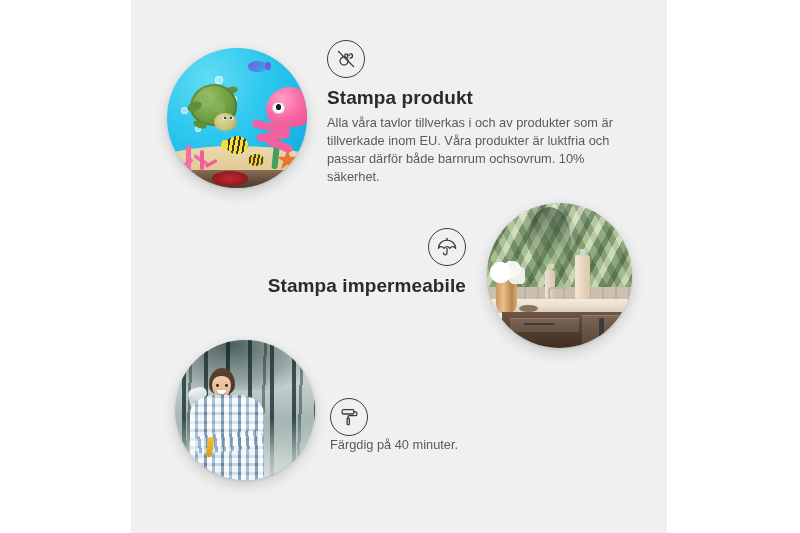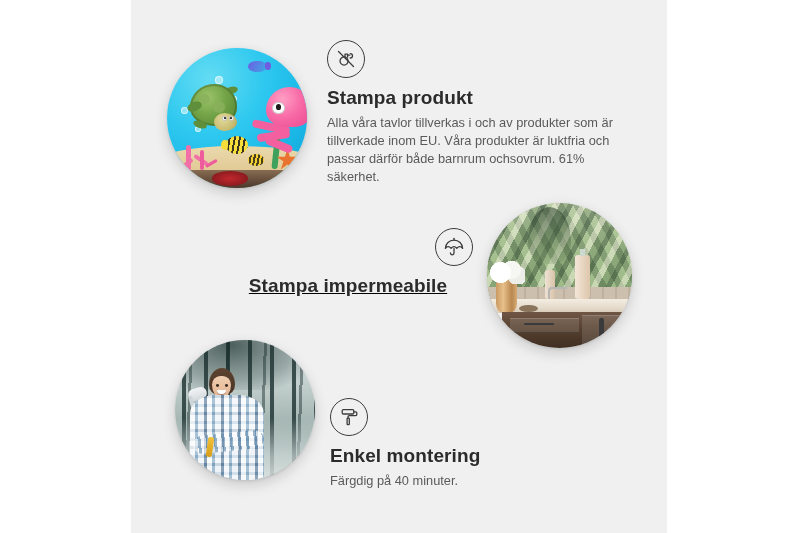--- a/index.html
+++ b/index.html
@@ -342,21 +342,21 @@
   }
   .feat-sub {
     font-size: 12.8px;
     color: #5a5a5a;
     line-height: 18px;
   }
 
   
   #feature-odour { left: 327px; top: 40px; width: 300px; }
   
-  #feature-waterproof { left: 223px; top: 228px; width: 250px; text-align: center; text-decoration: underline; }
+  #feature-waterproof { left: 216px; top: 228px; width: 250px; text-align: right; }
   #feature-waterproof .icon-badge { margin-left: auto; }
   
   #feature-mounting { left: 330px; top: 398px; width: 260px; }
 </style>
 </head>
 <body>
 
 <div class="stage">
 
   <div class="panel"></div>
@@ -408,21 +408,21 @@
     <div class="icon-badge">
       <svg width="24" height="24" viewBox="0 0 24 24" fill="none" stroke="#3c3c3c" stroke-width="1.3" stroke-linecap="round" stroke-linejoin="round">
         <path d="M7.2 11.2c1.6-1.6 4.1-1.6 5.7 0 1.6 1.6 1.6 4.1 0 5.7-1.6 1.6-4.1 1.6-5.7 0-1.6-1.6-1.6-4.1 0-5.7z"></path>
         <path d="M11 10.4V7.2h2.6v3"></path>
         <path d="M13.6 8.2h2.1"></path>
         <path d="M16.2 6.6c1.3 0 2.3 1 2.3 2.2s-1 2.2-2.3 2.2"></path>
         <path d="M4.5 4.5l15 15"></path>
       </svg>
     </div>
     <div class="feat-title">Stampa produkt</div>
-    <div class="feat-body">Alla våra tavlor tillverkas i och av produkter som är tillverkade inom EU. Våra produkter är luktfria och passar därför både barnrum ochsovrum. 61% säkerhet.</div>
+    <div class="feat-body">Alla våra tavlor tillverkas i och av produkter som är tillverkade inom EU. Våra produkter är luktfria och passar därför både barnrum ochsovrum. 10% säkerhet.</div>
   </div>
 
   <div class="feature" id="feature-waterproof">
     <div class="icon-badge">
       <svg width="24" height="24" viewBox="0 0 24 24" fill="none" stroke="#3c3c3c" stroke-width="1.3" stroke-linecap="round" stroke-linejoin="round">
         <path d="M3.4 13.4c0-4.7 3.9-8.3 8.6-8.3s8.6 3.6 8.6 8.3c0 0-1.4-1.7-2.9-1.7s-2.9 1.7-2.9 1.7-1.4-1.7-2.8-1.7-2.9 1.7-2.9 1.7-1.4-1.7-2.9-1.7S3.4 13.4 3.4 13.4z"></path>
         <path d="M12 5.1V3.3"></path>
         <path d="M12 13.4v4.6c0 1-.8 1.8-1.8 1.8s-1.8-.8-1.8-1.8"></path>
       </svg>
     </div>
@@ -471,17 +471,16 @@
   </div>
 
   <div class="feature" id="feature-mounting">
     <div class="icon-badge">
       <svg width="24" height="24" viewBox="0 0 24 24" fill="none" stroke="#3c3c3c" stroke-width="1.3" stroke-linecap="round" stroke-linejoin="round">
         <rect x="5.2" y="4.6" width="11.6" height="4.4" rx="1.2"></rect>
         <path d="M16.8 6.8h1.9c.6 0 1.1.5 1.1 1.1v1.6c0 .6-.5 1.1-1.1 1.1h-6.6c-.6 0-1.1.5-1.1 1.1v1.5"></path>
         <rect x="10.1" y="13.2" width="2.2" height="6.4" rx=".7"></rect>
       </svg>
     </div>
-    <div class="feat-title">Enkel montering</div>
     <div class="feat-sub">Färgdig på 40 minuter.</div>
   </div>
 
 </div>
 
 </body></html>

